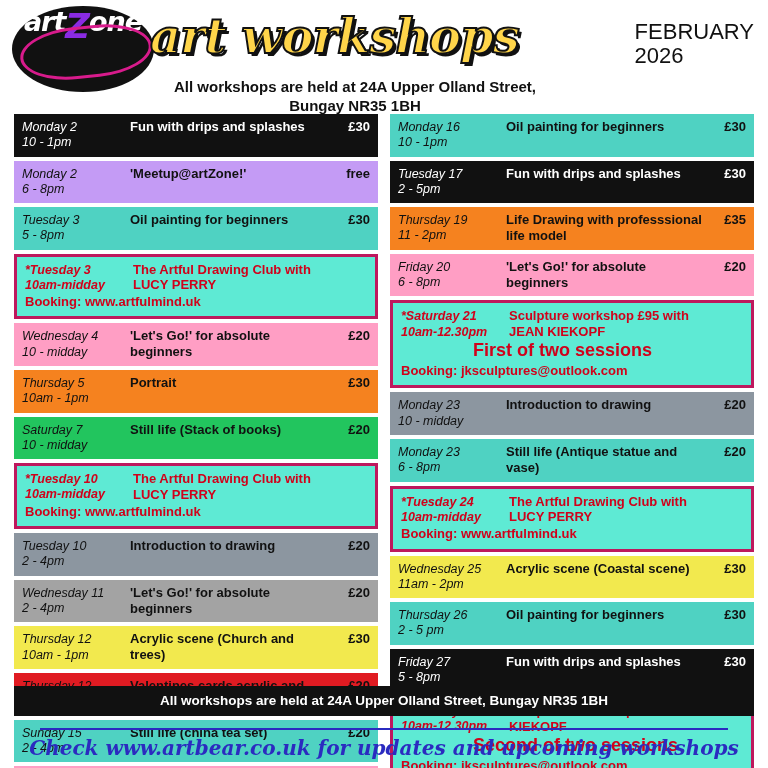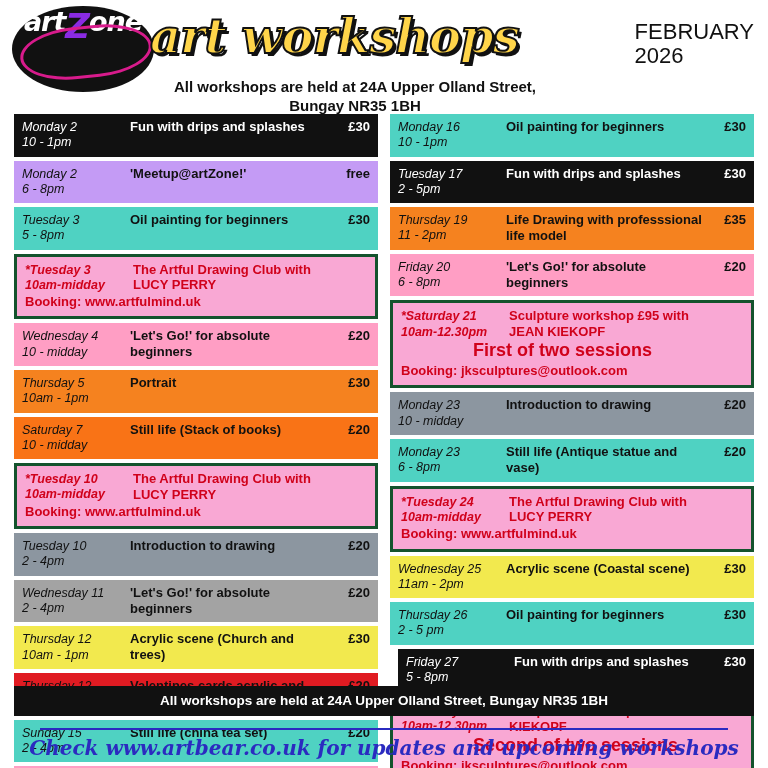--- a/index.html
+++ b/index.html
@@ -80,21 +80,21 @@
   .price{
     width:36px;flex:0 0 36px;text-align:right;
     font-weight:bold;font-size:13px;line-height:1.22;
   }
   .booking{
     font-weight:bold;font-size:13px;line-height:1.25;margin-top:1px;
   }
   .extra{
     font-weight:bold;font-size:18px;line-height:1.22;margin-left:72px;
   }
-  .outlined{border:3px solid #14532d;background:#f9a8d4;}
+  .outlined{border:3px solid #be185d;background:#5eead4;}
   .outlined .when{color:#d0021b;font-weight:bold;}
   .outlined .what,.outlined .price,.outlined .booking,.outlined .extra{color:#d0021b;}
 
   
   .footer-bar{
     position:absolute;left:14px;right:14px;bottom:52px;
     background:#111;color:#fff;
     text-align:center;font-weight:bold;font-size:13.5px;
     padding:7px 0 8px 0;
   }
@@ -187,21 +187,21 @@
         <div class="card" style="background: rgb(245, 130, 31); color: rgb(17, 17, 17);">
           <div class="row">
             <div class="when">
               <div>Thursday 5</div>
               <div>10am - 1pm</div>
             </div>
             <div class="what">Portrait</div>
             <div class="price">£30</div>
           </div>
         </div>
-        <div class="card" style="background: #f97316; color: rgb(17, 17, 17);">
+        <div class="card" style="background: #22c55e; color: rgb(17, 17, 17);">
           <div class="row">
             <div class="when">
               <div>Saturday 7</div>
               <div>10 - midday</div>
             </div>
             <div class="what">Still life (Stack of books)</div>
             <div class="price">£20</div>
           </div>
         </div>
         <div class="card outlined">
@@ -364,21 +364,21 @@
         <div class="card" style="background: rgb(79, 210, 194); color: rgb(17, 17, 17);">
           <div class="row">
             <div class="when">
               <div>Thursday 26</div>
               <div>2 - 5 pm</div>
             </div>
             <div class="what">Oil painting for beginners</div>
             <div class="price">£30</div>
           </div>
         </div>
-        <div class="card" style="background: rgb(17, 17, 17); color: rgb(255, 255, 255); margin-left: 8px;">
+        <div class="card" style="background: rgb(17, 17, 17); color: rgb(255, 255, 255);">
           <div class="row">
             <div class="when">
               <div>Friday 27</div>
               <div>5 - 8pm</div>
             </div>
             <div class="what">Fun with drips and splashes</div>
             <div class="price">£30</div>
           </div>
         </div>
         <div class="card outlined">

